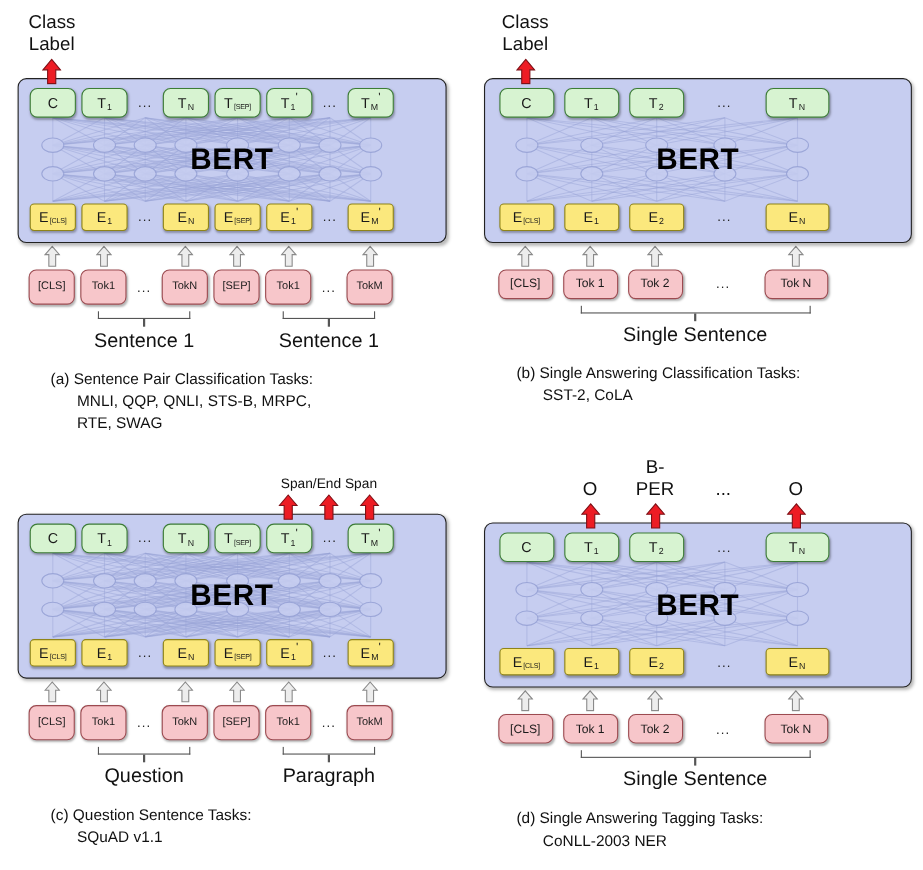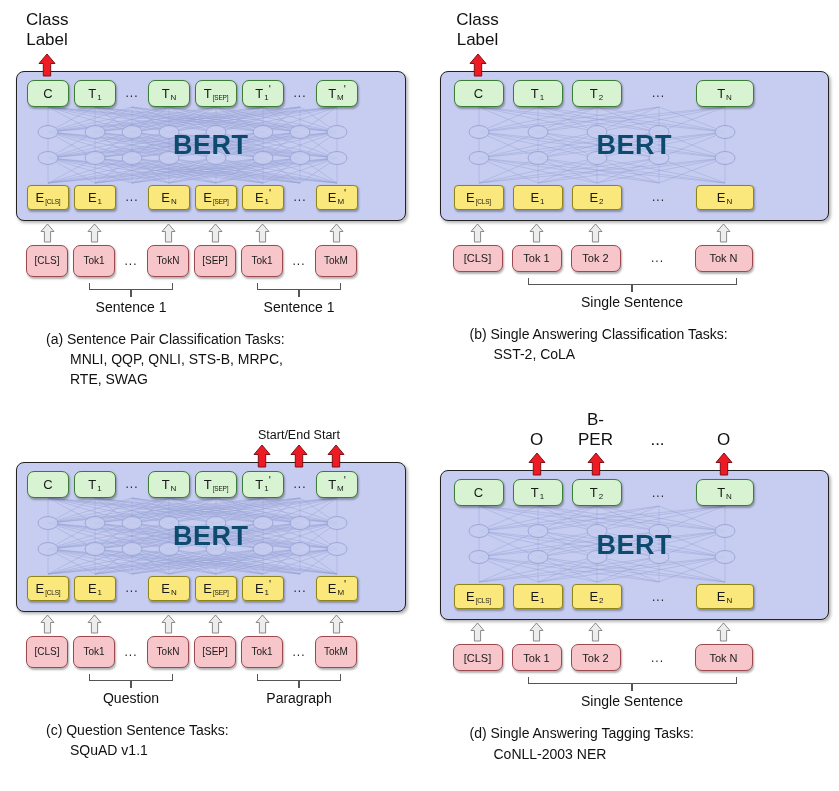--- a/index.html
+++ b/index.html
@@ -16,21 +16,21 @@
   svg.red-arrow polygon{fill:var(--red,#ed1c24);stroke:#7e1016;stroke-width:1}
   svg.gray-arrow polygon{fill:#ededed;stroke:#8a8a8a;stroke-width:1}
   
   .bert-rect{position:relative;background:var(--bert-bg,#c6cdf0);border:1.5px solid #222;border-radius:8px;height:150px;
     display:flex;flex-direction:column;justify-content:space-between;box-shadow:1.5px 2px 3px rgba(0,0,0,.28)}
   .net{position:absolute;left:0;top:0;z-index:0}
   .net line{stroke:#98a3d6;stroke-width:1;opacity:.45}
   .net ellipse{fill:var(--bert-bg,#c6cdf0);stroke:#98a3d6;stroke-width:1;opacity:.9}
   .box-row{position:relative;z-index:1}
   .bert-title{position:relative;z-index:1;flex:1;display:flex;align-items:center;justify-content:center;
-    font-size:27px;font-weight:700;letter-spacing:.5px;color:#0c4a6e}
+    font-size:27px;font-weight:700;letter-spacing:.5px;color:#000000}
   
   .box{display:flex;align-items:center;justify-content:center;box-shadow:1px 1.5px 2px rgba(0,0,0,.3)}
   .t-box{background:var(--t-bg,#d7f3d1);border:1.5px solid var(--t-bd,#3c7d36);border-radius:7px;height:27px}
   .e-box{background:var(--e-bg,#fbe87d);border:1.5px solid var(--e-bd,#8f8418);border-radius:4px;height:25px}
   .token-box{background:var(--k-bg,#f7c6ca);border:1.5px solid var(--k-bd,#9c4a50);border-radius:7px}
   .wide .token-box{height:32px}
   .narrow .token-box{height:27px}
   .box-main{font-size:13px}
   .box-sub{font-size:8px;position:relative;top:4px;margin-left:1px}
   .box-sub.tiny{font-size:6.5px;letter-spacing:-.2px}
@@ -41,21 +41,21 @@
   .cell-center{display:flex;justify-content:center}
   .cell-center svg{display:block}
   .token-row{margin-top:1px}
   .token-line{font-size:10px;line-height:1.15;text-align:center;white-space:nowrap}
   .narrow .token-line{font-size:11px}
   
   .groups-row{margin-top:6px;align-items:start}
   .group-bracket{align-self:start}
   .bracket-u{height:7px;border:1.3px solid #555;border-top:none;margin:0 16px}
   .bracket-stem{width:1.3px;height:7px;background:#555;margin:0 auto}
-  .group-label{text-align:center;font-size:14px;margin-top:2px;color:#111}
+  .group-label{text-align:center;font-size:18px;margin-top:2px;color:#111}
   
   .caption{margin:14px 0 0 30px;font-size:14px;line-height:1.45;color:#111}
   .caption-line.indent{padding-left:24px}
 </style>
 </head>
 <body>
 
 <div id="figure">
     <div class="panel wide">
       <div class="grid top-area" style="grid-template-columns: 42px 42px 22px 42px 42px 42px 22px 42px; column-gap: 5px; padding: 0px 10px;">
@@ -600,21 +600,21 @@
           <div class="group-label">Single Sentence</div>
         </div>
       </div>
       <div class="caption">
         <div class="caption-line">(b) Single Answering Classification Tasks:</div>
         <div class="caption-line indent">SST-2, CoLA</div>
       </div>
     </div>
     <div class="panel wide">
       <div class="grid top-area" style="grid-template-columns: 42px 42px 22px 42px 42px 42px 22px 42px; column-gap: 5px; padding: 0px 10px;">
-        <div class="top-span-label" style="grid-area: 1 / 6 / auto / 9;">Start/End Start</div>
+        <div class="top-span-label" style="grid-area: 1 / 6 / auto / 9;">Span/End Span</div>
         <div class="arrow-cell" style="grid-area: 2 / 6;">
           <svg width="18" height="24" class="red-arrow">
             <polygon points="9,1 17,10.5 12.7,10.5 12.7,23 5.3,23 5.3,10.5 1,10.5"></polygon>
           </svg>
         </div>
         <div class="arrow-cell" style="grid-area: 2 / 7;">
           <svg width="18" height="24" class="red-arrow">
             <polygon points="9,1 17,10.5 12.7,10.5 12.7,23 5.3,23 5.3,10.5 1,10.5"></polygon>
           </svg>
         </div>

